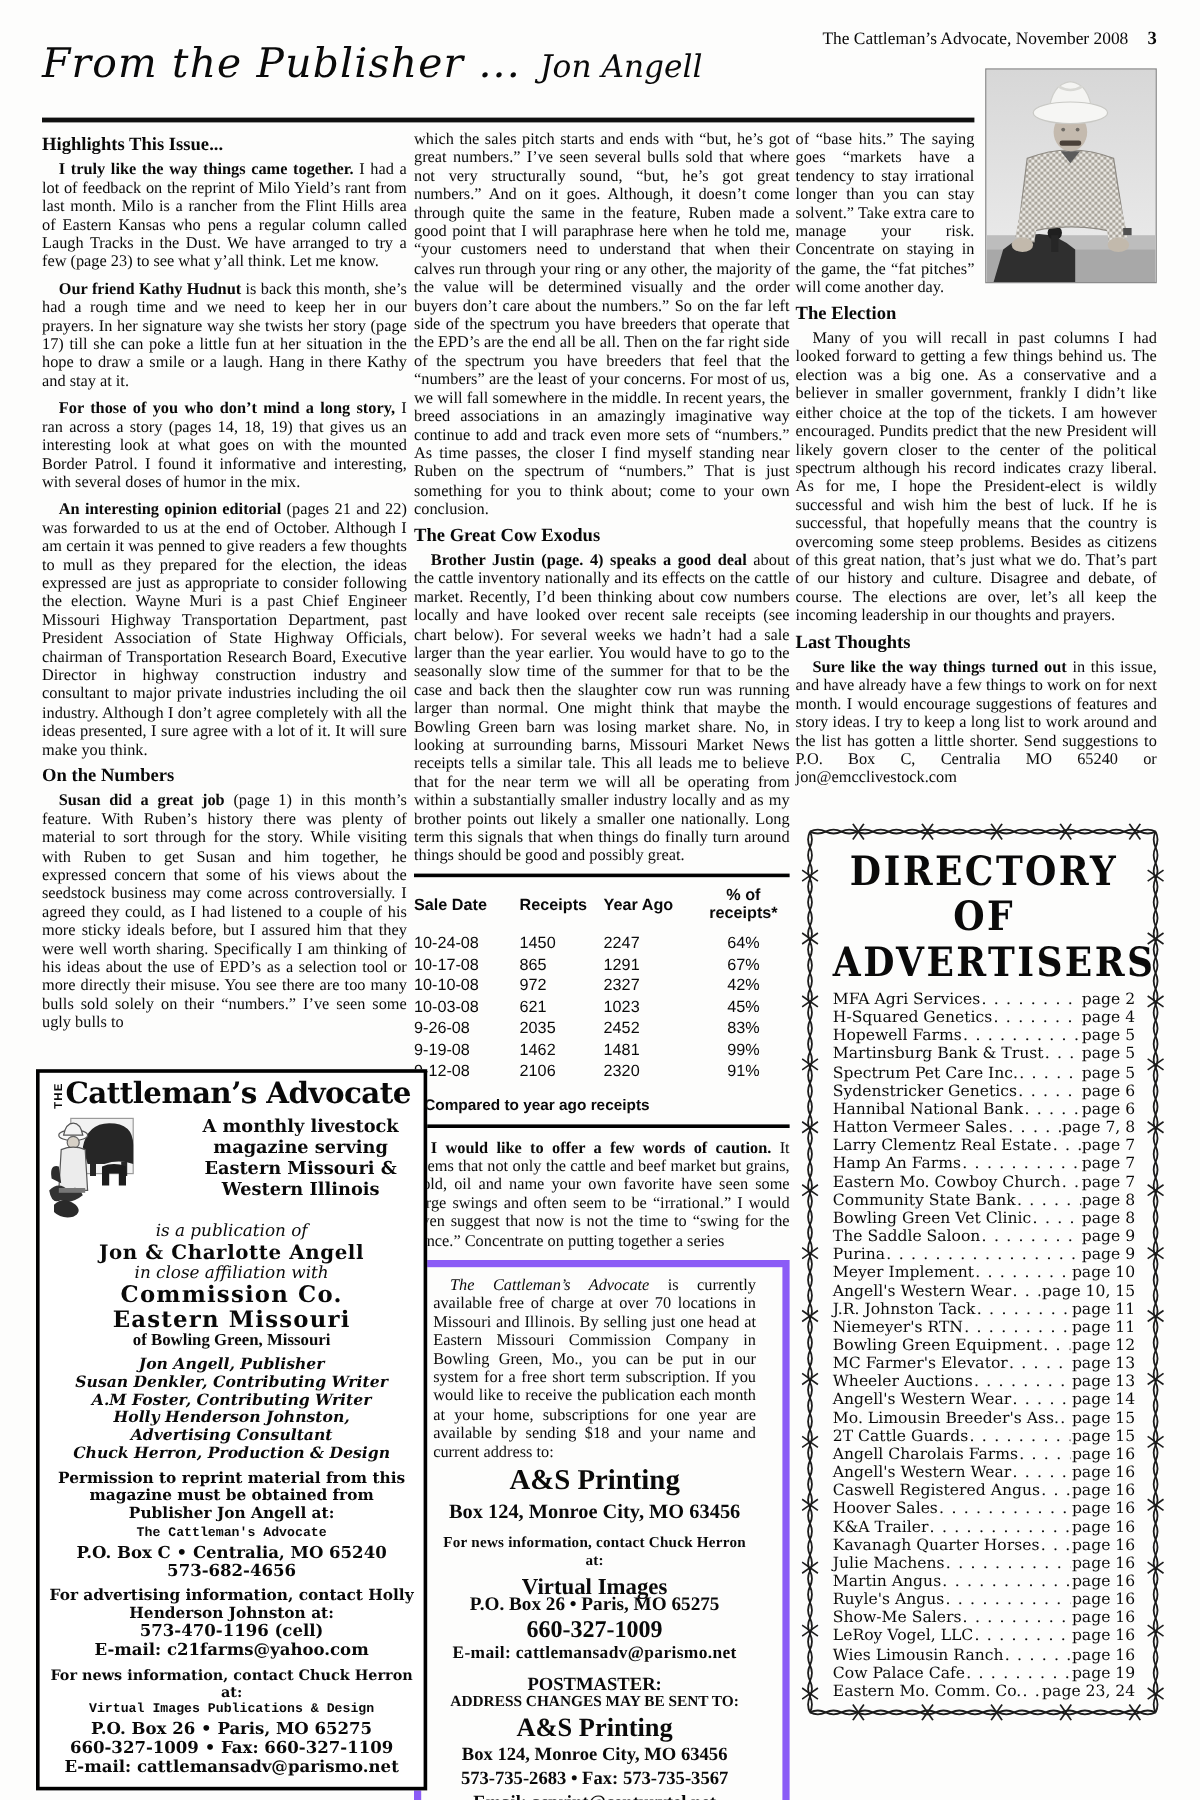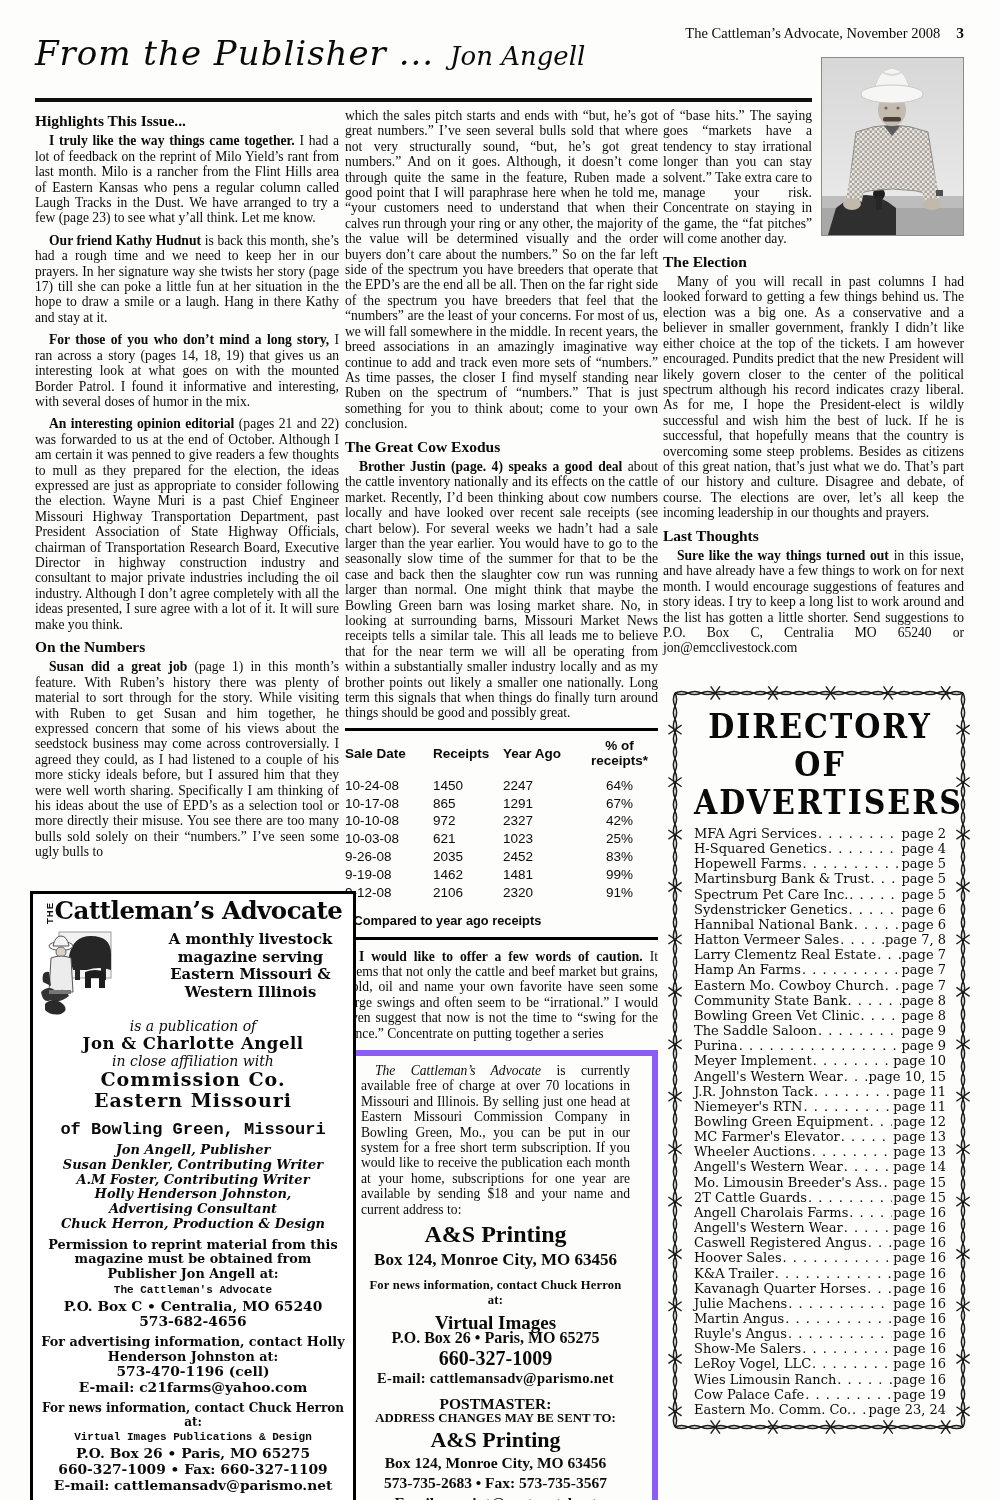--- a/index.html
+++ b/index.html
@@ -55,21 +55,21 @@
   .pb-the{font-family:"Liberation Sans", sans-serif;font-weight:bold;font-size:9.5px;letter-spacing:1px;
           writing-mode:vertical-rl;transform:rotate(180deg);margin-top:3px;}
   .pb-title{font-family:"DejaVu Serif", serif;font-weight:bold;font-size:24.5px;letter-spacing:-0.5px;line-height:1;}
   .pb-row2{display:flex;margin-top:2px;gap:37px;}
   .pb-logo{width:78px;height:92px;flex:0 0 78px;}
   .pb-tag{flex:1;font-family:"DejaVu Serif", serif;font-weight:bold;font-size:14.8px;line-height:17.5px;
           align-self:flex-start;padding-top:4px;}
   .pb-ital{font-family:"DejaVu Serif", serif;font-style:italic;font-size:14px;line-height:16px;}
   .pb-owners{font-family:"DejaVu Serif", serif;font-weight:bold;font-size:16.5px;line-height:19px;letter-spacing:.5px;}
   .pb-co{font-family:"DejaVu Serif", serif;font-weight:bold;font-size:19px;line-height:20.5px;letter-spacing:1px;}
-  .pb-coloc{font-family:Liberation Mono, monospace;font-weight:bold;font-size:17px;line-height:16px;margin-top:12px;}
+  .pb-coloc{font-family:Liberation Serif, serif;font-weight:bold;font-size:14px;line-height:16px;}
   .pb-staff{font-family:"DejaVu Serif", serif;font-weight:bold;font-style:italic;font-size:13px;line-height:14.8px;margin-top:5px;}
   .pb-perm{font-family:"DejaVu Serif", serif;font-weight:bold;font-size:12.8px;line-height:14.6px;margin-top:6px;}
   .pb-cname{font-family:Liberation Mono, monospace;font-weight:bold;font-size:11px;line-height:17px;}
   .pb-caddr{font-family:"DejaVu Serif", serif;font-weight:bold;font-size:13.8px;line-height:15.8px;}
   .pb-gap{height:5px;}
   .pb-small{font-family:"DejaVu Serif", serif;font-weight:bold;font-size:12px;line-height:14px;}
   
   .dir-box{position:absolute;left:668px;top:686px;width:302px;height:748px;}
   .dir-box svg.wire{position:absolute;left:0;top:0;}
   .dir-inner{position:absolute;left:26px;top:22px;right:24px;}
@@ -181,21 +181,21 @@
             <td>10-10-08</td>
             <td>972</td>
             <td>2327</td>
             <td>42%</td>
           </tr>
 
           <tr>
             <td>10-03-08</td>
             <td>621</td>
             <td>1023</td>
-            <td>25%</td>
+            <td>45%</td>
           </tr>
 
           <tr>
             <td>9-26-08</td>
             <td>2035</td>
             <td>2452</td>
             <td>83%</td>
           </tr>
 
           <tr>

